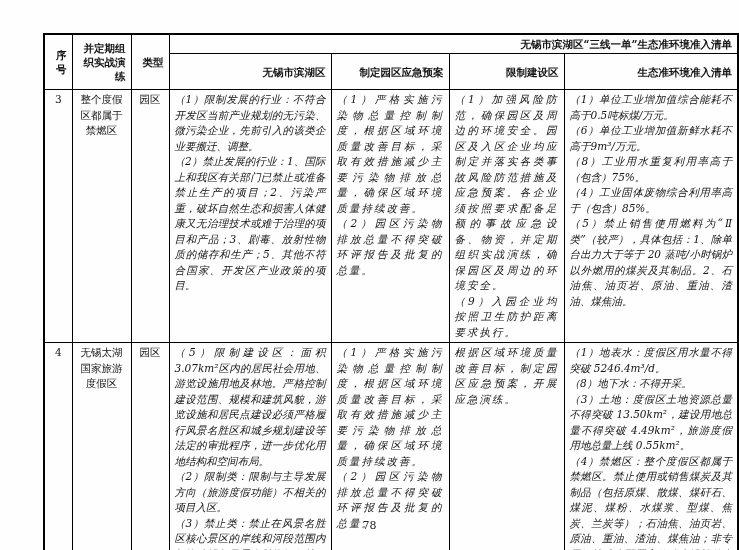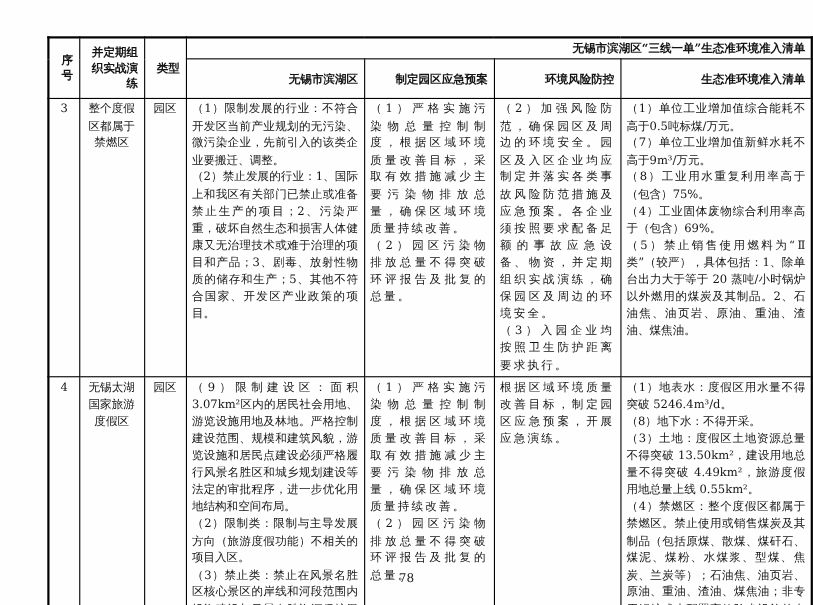--- a/index.html
+++ b/index.html
@@ -21,21 +21,21 @@
     line-height:15.5px;
     vertical-align:top;
     overflow:hidden;
   }
   .doc th{
     text-align:right;vertical-align:middle;font-weight:bold;
     font-size:10.5px;line-height:14px;
   }
   .center-cell{text-align:center;vertical-align:middle;}
   .body-cell{text-align:justify;}
-  .body-cell .para{text-align:justify;text-align-last:left;}
+  .body-cell .para{text-align:justify;text-align-last:left;font-style:italic;}
   .narrow{letter-spacing:2px;}
   .v-center{vertical-align:middle;}
   .page-num{
     position:absolute;left:0;right:0;top:519px;
     text-align:center;font-size:11px;color:#222;
   }
 </style>
 </head>
 <body>
 
@@ -54,53 +54,53 @@
     <tbody>
         <tr style="height:19px">
       <th rowspan="2">序号</th>
       <th rowspan="2">并定期组织实战演练</th>
       <th rowspan="2">类型</th>
       <th colspan="4">无锡市滨湖区“三线一单”生态准环境准入清单</th>
     </tr>
     <tr style="height:36px">
       <th>无锡市滨湖区</th>
       <th>制定园区应急预案</th>
-      <th>环境风险防控</th>
+      <th>限制建设区</th>
       <th>生态准环境准入清单</th>
     </tr>
     <tr style="height:202px">
       <td class="center-cell">3</td>
       <td class="center-cell">整个度假区都属于禁燃区</td>
       <td class="center-cell">园区</td>
       <td class="body-cell">
             <div class="para">（1）限制发展的行业：不符合开发区当前产业规划的无污染、微污染企业，先前引入的该类企业要搬迁、调整。</div>
             <div class="para">（2）禁止发展的行业：1、国际上和我区有关部门已禁止或准备禁止生产的项目；2、污染严重，破坏自然生态和损害人体健康又无治理技术或难于治理的项目和产品；3、剧毒、放射性物质的储存和生产；5、其他不符合国家、开发区产业政策的项目。</div>
           </td>
       <td class="body-cell narrow">
             <div class="para">（1）严格实施污染物总量控制制度，根据区域环境质量改善目标，采取有效措施减少主要污染物排放总量，确保区域环境质量持续改善。</div>
             <div class="para">（2）园区污染物排放总量不得突破环评报告及批复的总量。</div>
           </td>
       <td class="body-cell narrow">
-            <div class="para">（2）加强风险防范，确保园区及周边的环境安全。园区及入区企业均应制定并落实各类事故风险防范措施及应急预案。各企业须按照要求配备足额的事故应急设备、物资，并定期组织实战演练，确保园区及周边的环境安全。</div>
-            <div class="para">（3）入园企业均按照卫生防护距离要求执行。</div>
+            <div class="para">（1）加强风险防范，确保园区及周边的环境安全。园区及入区企业均应制定并落实各类事故风险防范措施及应急预案。各企业须按照要求配备足额的事故应急设备、物资，并定期组织实战演练，确保园区及周边的环境安全。</div>
+            <div class="para">（9）入园企业均按照卫生防护距离要求执行。</div>
           </td>
       <td class="body-cell">
             <div class="para">（1）单位工业增加值综合能耗不高于0.5吨标煤/万元。</div>
-            <div class="para">（7）单位工业增加值新鲜水耗不高于9m³/万元。</div>
+            <div class="para">（6）单位工业增加值新鲜水耗不高于9m³/万元。</div>
             <div class="para">（8）工业用水重复利用率高于（包含）75%。</div>
-            <div class="para">（4）工业固体废物综合利用率高于（包含）69%。</div>
+            <div class="para">（4）工业固体废物综合利用率高于（包含）85%。</div>
             <div class="para">（5）禁止销售使用燃料为“Ⅱ类”（较严），具体包括：1、除单台出力大于等于 20 蒸吨/小时锅炉以外燃用的煤炭及其制品。2、石油焦、油页岩、原油、重油、渣油、煤焦油。</div>
           </td>
     </tr>
     <tr style="height:225px">
       <td class="center-cell">4</td>
       <td class="center-cell">无锡太湖国家旅游度假区</td>
       <td class="center-cell">园区</td>
       <td class="body-cell">
-            <div class="para">（9）限制建设区：面积 3.07km²区内的居民社会用地、游览设施用地及林地。严格控制建设范围、规模和建筑风貌，游览设施和居民点建设必须严格履行风景名胜区和城乡规划建设等法定的审批程序，进一步优化用地结构和空间布局。</div>
+            <div class="para">（5）限制建设区：面积 3.07km²区内的居民社会用地、游览设施用地及林地。严格控制建设范围、规模和建筑风貌，游览设施和居民点建设必须严格履行风景名胜区和城乡规划建设等法定的审批程序，进一步优化用地结构和空间布局。</div>
             <div class="para">（2）限制类：限制与主导发展方向（旅游度假功能）不相关的项目入区。</div>
             <div class="para">（3）禁止类：禁止在风景名胜区核心景区的岸线和河段范围内投资建设与风景名胜资源保护无关</div>
           </td>
       <td class="body-cell narrow">
             <div class="para">（1）严格实施污染物总量控制制度，根据区域环境质量改善目标，采取有效措施减少主要污染物排放总量，确保区域环境质量持续改善。</div>
             <div class="para">（2）园区污染物排放总量不得突破环评报告及批复的总量。</div>
           </td>
       <td class="body-cell narrow v-center">
             <div class="para">根据区域环境质量改善目标，制定园区应急预案，开展应急演练。</div>
           </td>

